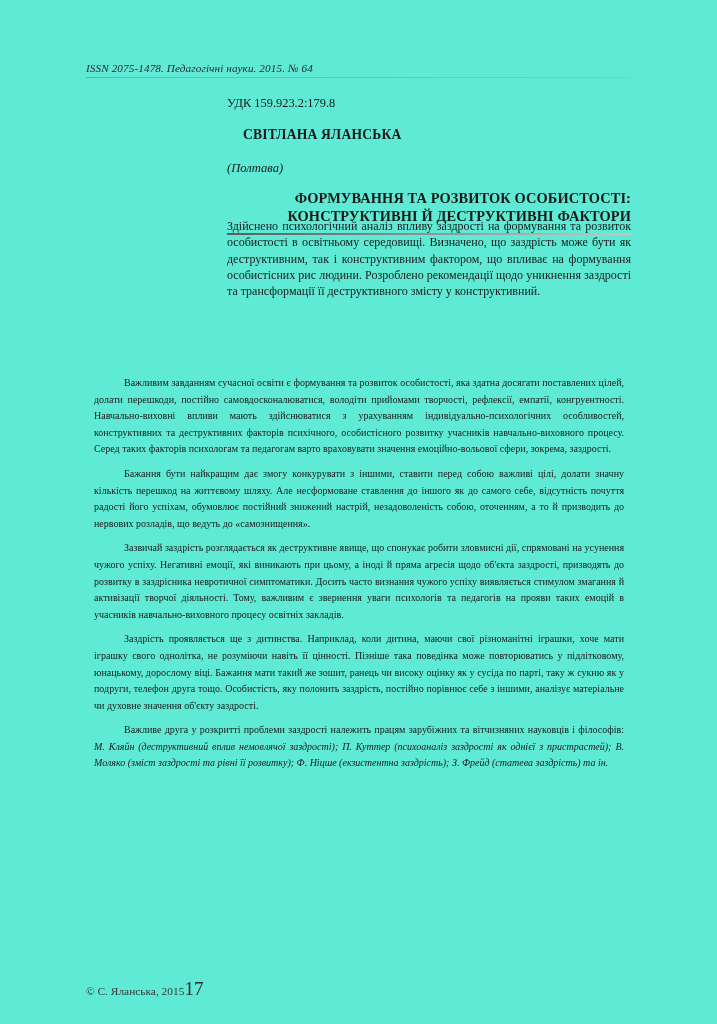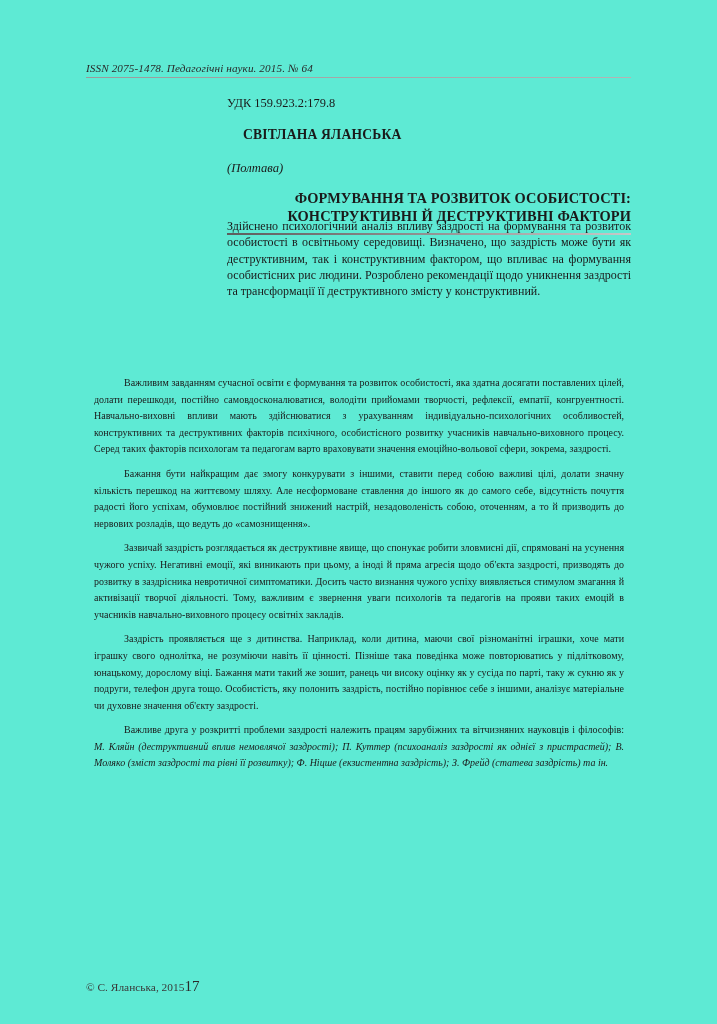--- a/index.html
+++ b/index.html
@@ -137,21 +137,21 @@
     top: 978px;
     width: 546px;
     display: flex;
     align-items: baseline;
   }
   .copyright {
     font-size: 11.4px;
     color: #3a3a3a;
   }
   .page-number {
-    font-size: 15px;
+    font-size: 19px;
     color: #2a2a2a;
   }
 </style>
 </head>
 <body>
 
 <div class="page">
 
   <div class="running-head">
     <span class="rh-text">ISSN 2075-1478. Педагогічні науки. 2015. № 64</span>

